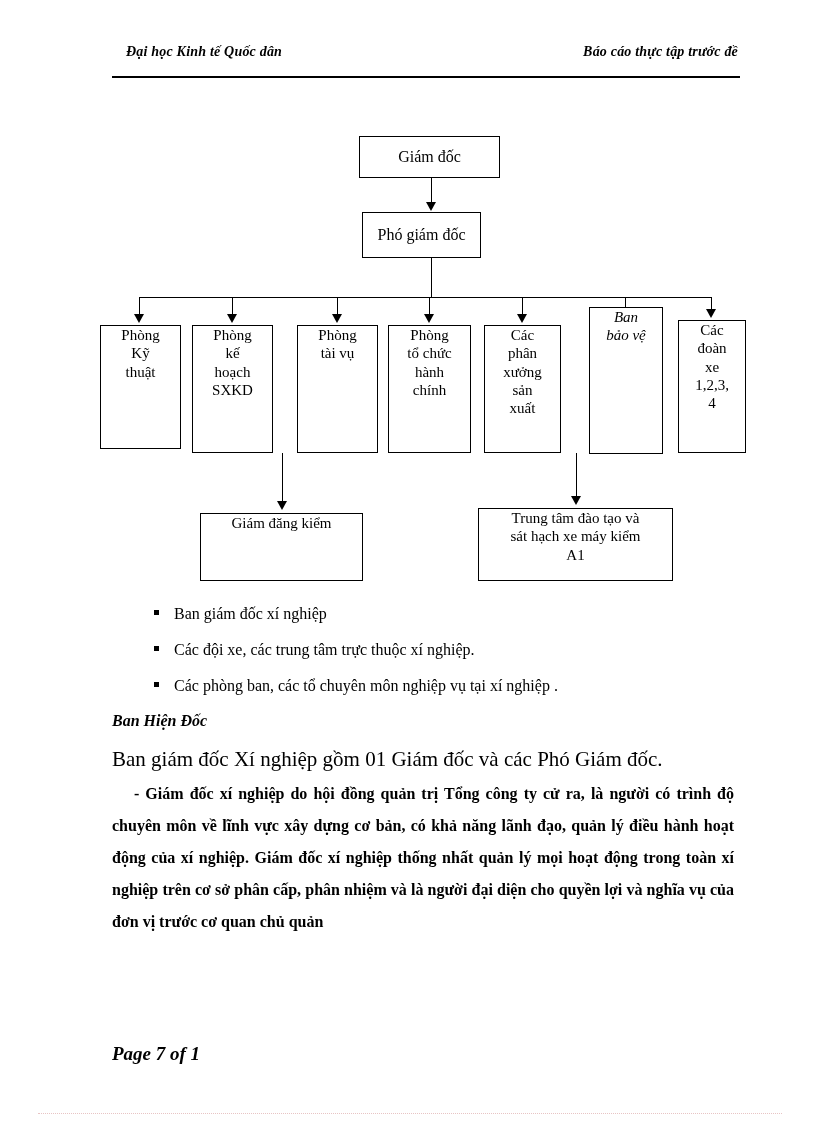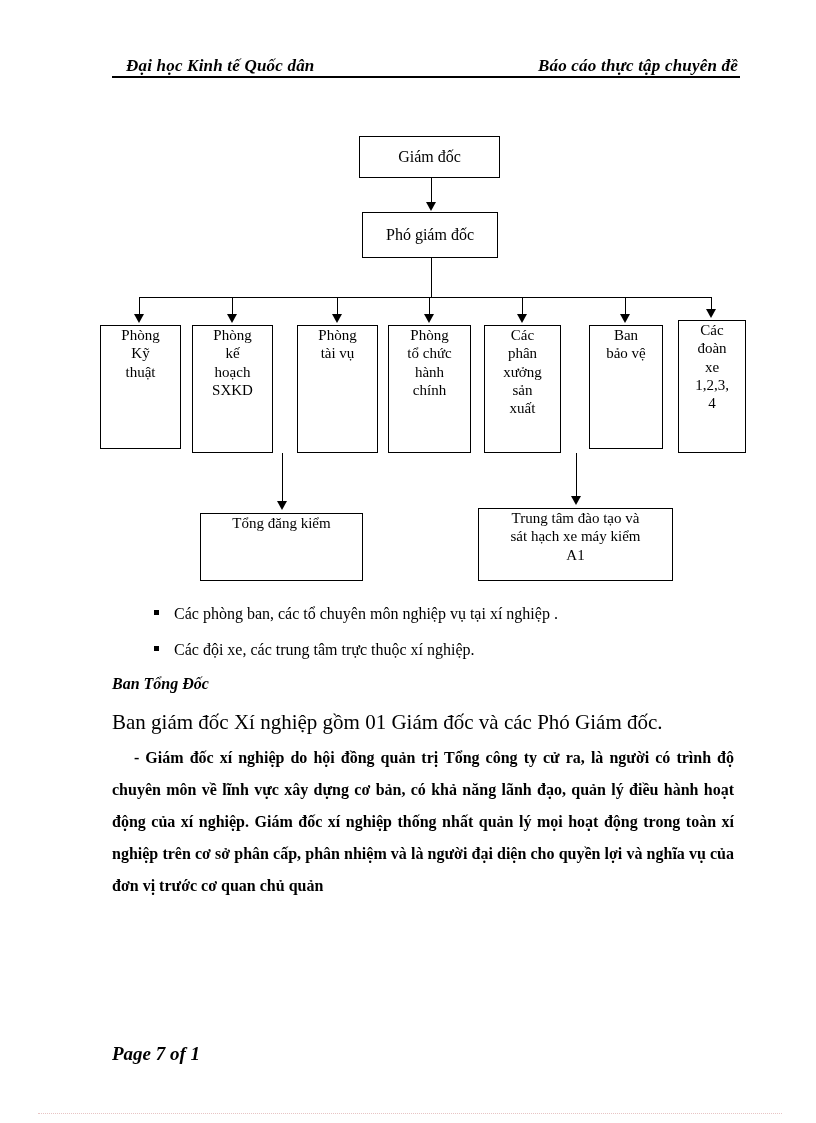--- a/index.html
+++ b/index.html
@@ -24,24 +24,24 @@
     width: 628px;
     height: 26px;
     border-bottom: 2px solid #000;
     display: flex;
     justify-content: space-between;
     align-items: flex-end;
   }
   .page-header .hdr-text {
     font-weight: bold;
     font-style: italic;
-    font-size: 17px;
+    font-size: 14px;
     letter-spacing: 0.2px;
     white-space: nowrap;
-    padding-bottom: 0;
+    padding-bottom: 16px;
   }
   .hdr-left { padding-left: 14px; }
   .hdr-right { padding-right: 2px; }
 
   
   .org-chart {
     position: absolute;
     left: 0;
     top: 0;
     width: 816px;
@@ -56,28 +56,28 @@
     justify-content: center;
     text-align: center;
     font-size: 15px;
     line-height: 1.22;
     background: #fff;
   }
   .node.center-v { align-items: center; padding-top: 0; }
   .node-label { display: block; white-space: pre-line; }
 
   .n-director   { left: 359px; top: 136px; width: 141px; height: 42px; font-size: 16px; }
-  .n-vice       { left: 362px; top: 212px; width: 136px; height: 46px; font-size: 16px; }
+  .n-vice       { left: 362px; top: 212px; width: 119px; height: 46px; font-size: 16px; }
 
   .n-dept1 { left: 100px; top: 325px; width: 81px;  height: 124px; }
   .n-dept2 { left: 192px; top: 325px; width: 81px;  height: 128px; }
   .n-dept3 { left: 297px; top: 325px; width: 81px;  height: 128px; }
   .n-dept4 { left: 388px; top: 325px; width: 83px;  height: 128px; }
   .n-dept5 { left: 484px; top: 325px; width: 77px;  height: 128px; }
-  .n-dept6 { left: 589px; top: 325px; width: 74px;  height: 124px; }
+  .n-dept6 { left: 589px; top: 307px; width: 74px;  height: 147px; font-style: italic; }
   .n-dept7 { left: 678px; top: 320px; width: 68px;  height: 133px; }
 
   .n-sub1 { left: 200px; top: 513px; width: 163px; height: 68px; }
   .n-sub2 { left: 478px; top: 508px; width: 195px; height: 73px; }
 
   
   .vline {
     position: absolute;
     width: 0;
     border-left: 1.5px solid #000;
@@ -161,21 +161,21 @@
     top: 1113px;
     width: 744px;
     border-top: 1px dotted #e8c4c4;
   }
 </style>
 </head>
 <body>
 
 <div class="page-header">
   <span class="hdr-text hdr-left">Đại học Kinh tế Quốc dân</span>
-  <span class="hdr-text hdr-right">Báo cáo thực tập chuyên đề</span>
+  <span class="hdr-text hdr-right">Báo cáo thực tập trước đề</span>
 </div>
 
 <div class="org-chart">
 
   <div class="node center-v n-director">
     <span class="node-label">Giám đốc</span>
   </div>
 
   <div class="vline" style="left:431px; top:178px; height:25px;"></div>
   <div class="arrow-head" style="left:426px; top:202px;"></div>
@@ -249,43 +249,47 @@
 4</span>
   </div>
 
   <div class="vline" style="left:282px; top:453px; height:50px;"></div>
   <div class="arrow-head" style="left:277px; top:501px;"></div>
 
   <div class="vline" style="left:576px; top:453px; height:45px;"></div>
   <div class="arrow-head" style="left:571px; top:496px;"></div>
 
   <div class="node n-sub1">
-    <span class="node-label">Tổng đăng kiểm</span>
+    <span class="node-label">Giám đăng kiểm</span>
   </div>
   <div class="node n-sub2">
     <span class="node-label">Trung tâm đào tạo và
 sát hạch xe máy kiểm
 A1</span>
   </div>
 </div>
 
 <div class="body-text">
 
   <ul class="bullets">
     <li>
       <span class="sq"></span>
-      <span>Các phòng ban, các tổ chuyên môn nghiệp vụ tại xí nghiệp .</span>
+      <span>Ban giám đốc xí nghiệp</span>
     </li>
     <li>
       <span class="sq"></span>
       <span>Các đội xe, các trung tâm trực thuộc xí nghiệp.</span>
     </li>
+    <li>
+      <span class="sq"></span>
+      <span>Các phòng ban, các tổ chuyên môn nghiệp vụ tại xí nghiệp .</span>
+    </li>
   </ul>
 
-  <h3 class="section-head">Ban Tổng Đốc</h3>
+  <h3 class="section-head">Ban Hiện Đốc</h3>
 
   <p class="para-main">Ban giám đốc Xí nghiệp gồm 01 Giám đốc và các Phó Giám đốc.</p>
 
   <p class="para-justified">- Giám đốc xí nghiệp do hội đồng quản trị Tổng công ty cử ra, là người có trình độ chuyên môn về lĩnh vực xây dựng cơ bản, có khả năng lãnh đạo, quản lý điều hành hoạt động của xí nghiệp. Giám đốc xí nghiệp thống nhất quản lý mọi hoạt động trong toàn xí nghiệp trên cơ sở phân cấp, phân nhiệm và là người đại diện cho quyền lợi và nghĩa vụ của đơn vị trước cơ quan chủ quản</p>
 </div>
 
 <div class="page-footer">Page 7 of 1</div>
 <div class="page-bottom-rule"></div>
 
 </body></html>

